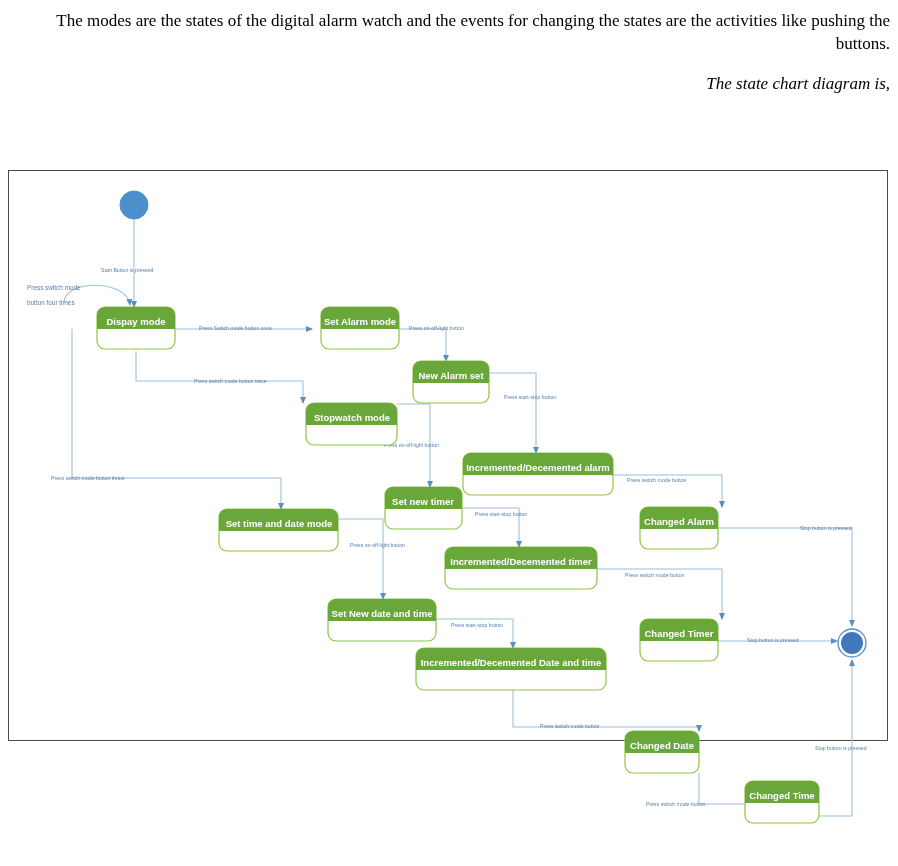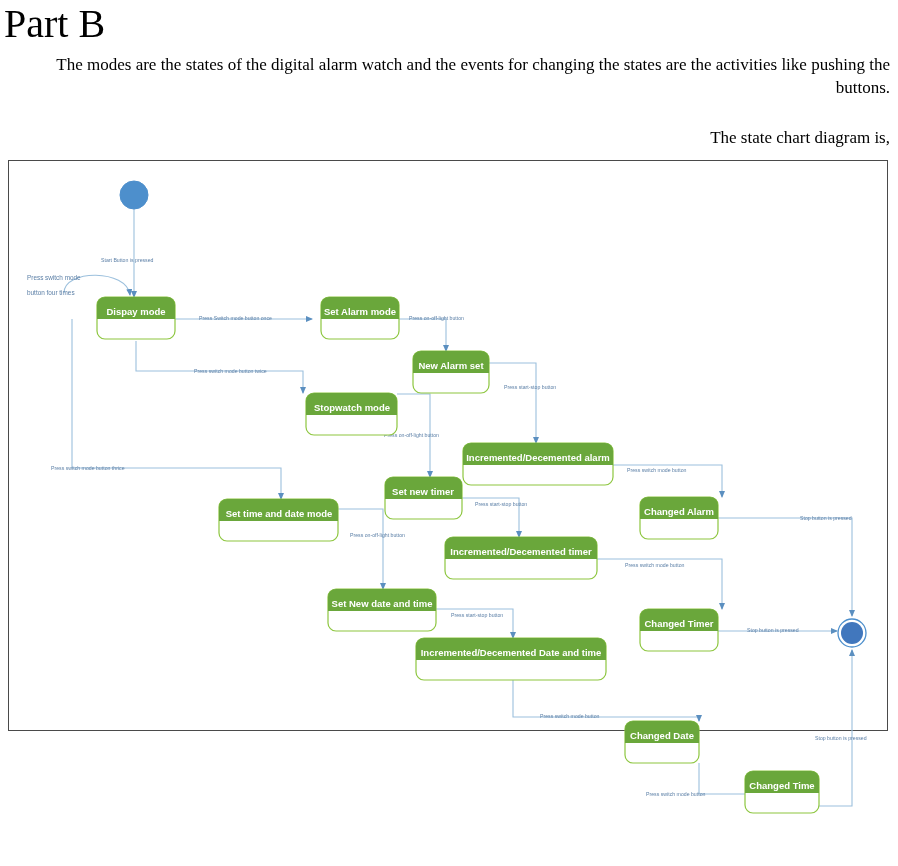--- a/index.html
+++ b/index.html
@@ -33,21 +33,22 @@
   }
   p.body-text {
     font-family: "Liberation Serif", "DejaVu Serif", serif;
     font-size: 17px;
     line-height: 1.33;
     margin: 10px 0 0 0;
     padding: 0 8px 0 4px;
     text-align: right;
   }
   p.body-text.second {
-    margin-top: 28px;
+    margin-top: 18px;
+    font-style: italic;
   }
   .diagram-frame {
     position: absolute;
     left: 8px;
     top: 160px;
     width: 880px;
     height: 571px;
     border: 1.5px solid #4a4a4a;
     box-sizing: border-box;
     background: #ffffff;
@@ -96,21 +97,20 @@
   }
   .final-node-inner {
     fill: #4177bd;
   }
 </style>
 </head>
 <body>
 
 <div class="page">
 
-  <h1 class="part-title">Part B</h1>
 
   <p class="body-text">The modes are the states of the digital alarm watch and the events for changing the states are the activities like pushing the buttons.</p>
   <p class="body-text second">The state chart diagram is,</p>
 
   <div class="diagram-frame">
     <svg width="877" height="683" viewBox="0 0 877 683" xmlns="http://www.w3.org/2000/svg">
       <defs>
         <marker id="arrow" markerWidth="7" markerHeight="6" refX="6" refY="3" orient="auto" markerUnits="userSpaceOnUse">
           <path d="M0,0 L7,3 L0,6 z" fill="#5b8fc0"></path>
         </marker>

